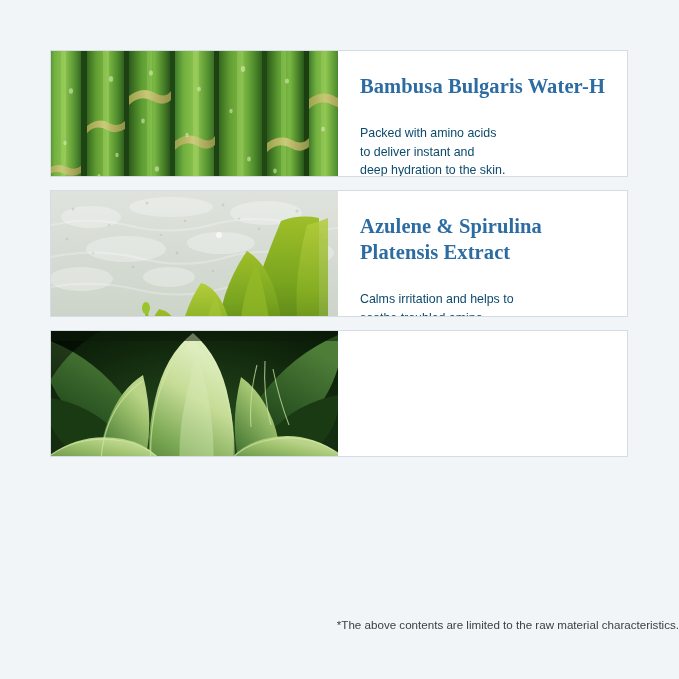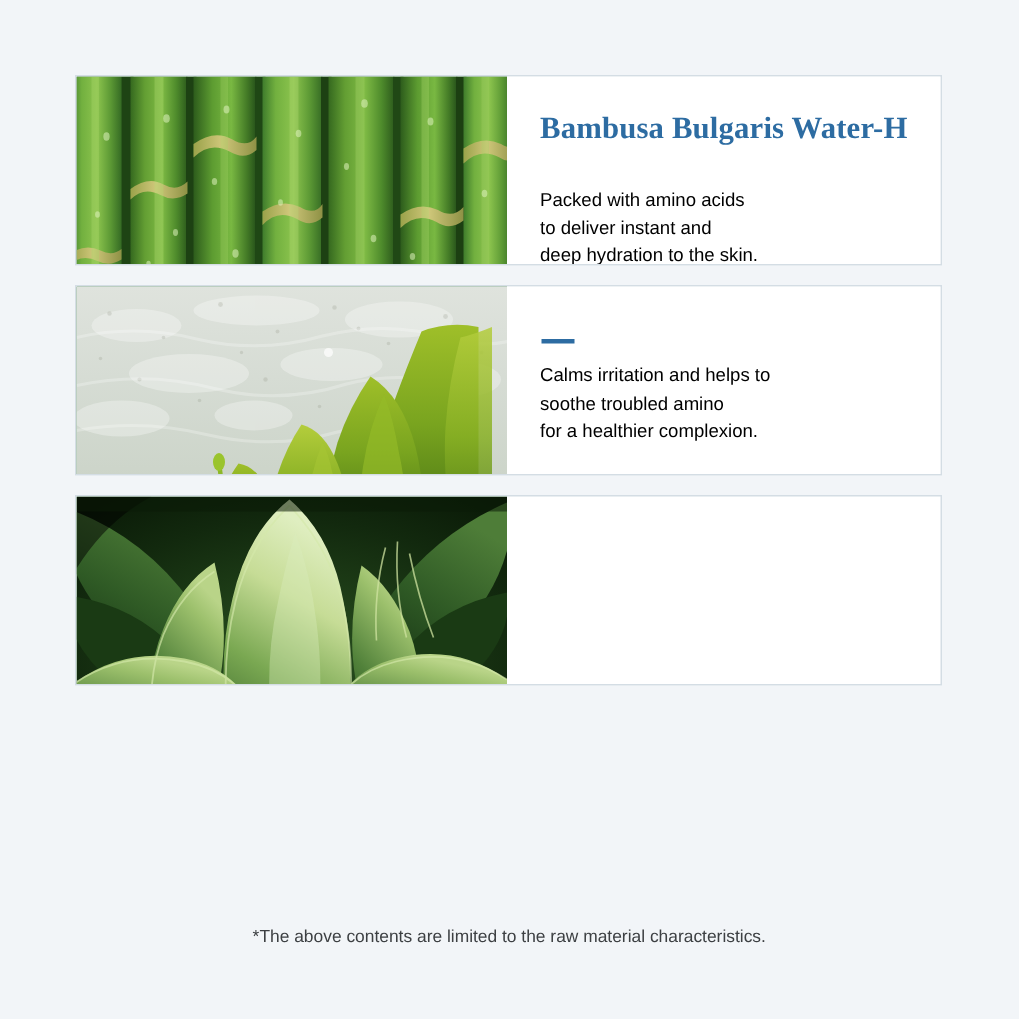--- a/index.html
+++ b/index.html
@@ -75,31 +75,31 @@
     width: 22px;
     height: 3px;
     background: #2d6ca2;
     margin: 13px 0 12px 1px;
   }
 
   .card-desc {
     font-family: "Liberation Sans", sans-serif;
     font-size: 12.4px;
     line-height: 18.5px;
-    color: #000000;
+    color: #0c4a6e;
     white-space: pre-line;
   }
 
   
   .footnote {
     position: absolute;
     left: 0;
     top: 618px;
     width: 679px;
-    text-align: center;
+    text-align: right;
     font-family: "Liberation Sans", sans-serif;
     font-size: 11.6px;
     color: #3d4043;
   }
 </style>
 </head>
 <body>
 
 <div class="page">
 
@@ -291,20 +291,22 @@
             <circle cx="168" cy="44" r="3"></circle>
             <circle cx="150" cy="156" r="3.4"></circle>
             <circle cx="182" cy="166" r="2.6"></circle>
             <circle cx="196" cy="140" r="2.2"></circle>
             <circle cx="120" cy="162" r="2.0"></circle>
             <circle cx="243" cy="130" r="2.4"></circle>
           </g>
         </svg>
       </div>
       <div class="card-body">
+        <div class="card-title">Azulene &amp; Spirulina
+Platensis Extract</div>
         <div class="rule"></div>
         <div class="card-desc">Calms irritation and helps to
 soothe troubled amino
 for a healthier complexion.</div>
       </div>
     </div>
 
     <div class="card">
       <div class="card-media">
         <svg viewBox="0 0 287 173" preserveAspectRatio="none" aria-hidden="true">

